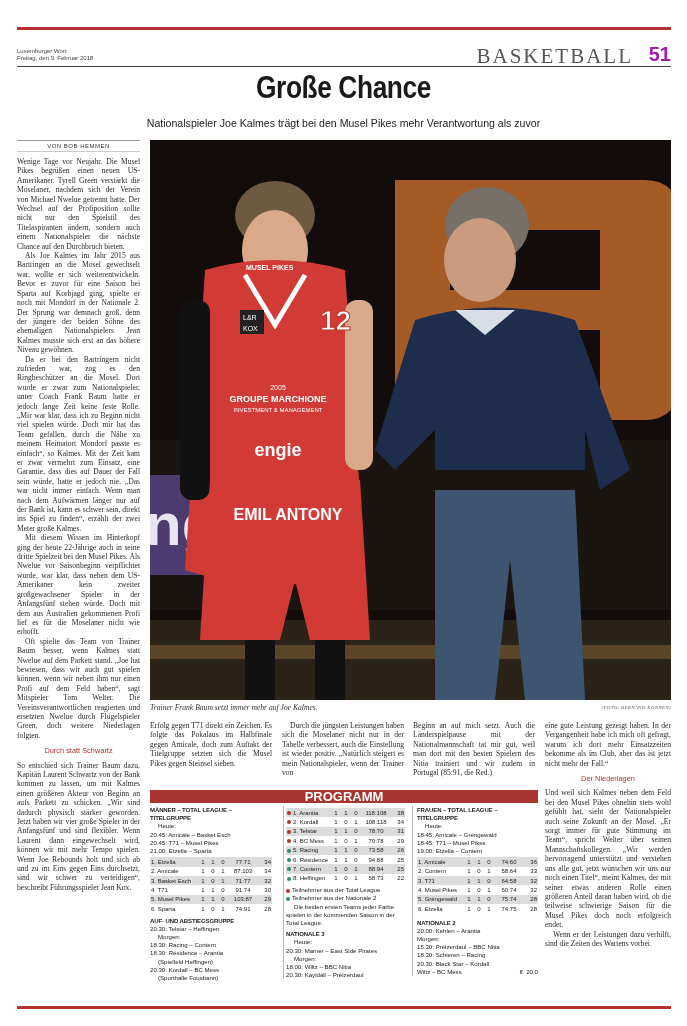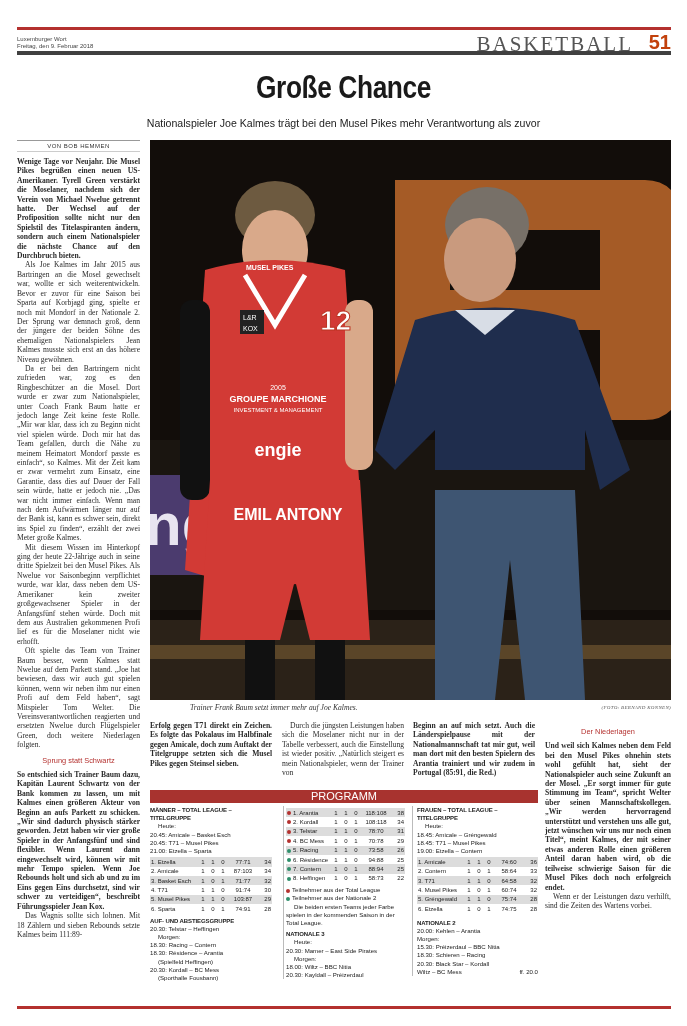--- a/index.html
+++ b/index.html
@@ -1,38 +1,38 @@
 <!DOCTYPE html>
 <html><head>
 <meta charset="utf-8">
 <style>
   * { margin: 0; padding: 0; box-sizing: border-box; }
   body { width: 687px; height: 1026px; background: #ffffff; position: relative; overflow: hidden; font-family: "Liberation Serif", serif; color: #2a2a2a; }
   .top-rule { position: absolute; left: 17px; top: 27px; width: 654px; height: 3px; background: #b4312f; }
-  .masthead { position: absolute; left: 17px; top: 31px; width: 654px; height: 24px; border-bottom: 4px solid #404040; }
+  .masthead { position: absolute; left: 17px; top: 43px; width: 654px; height: 24px; border-bottom: 1px solid #404040; }
   .pub { position: absolute; left: 0; top: 5px; font-family: "Liberation Sans", sans-serif; font-size: 6px; line-height: 7px; color: #444; }
   .section { position: absolute; right: 38px; top: 1px; font-family: "Liberation Serif", serif; font-size: 21px; letter-spacing: 2px; color: #555; }
-  .pageno { position: absolute; right: 0; top: 0; font-family: "Liberation Sans", sans-serif; font-weight: bold; font-size: 20px; color: #c2410c; }
+  .pageno { position: absolute; right: 0; top: 0; font-family: "Liberation Sans", sans-serif; font-weight: bold; font-size: 20px; color: #a21caf; }
   .headline { position: absolute; left: 0; top: 70px; width: 687px; text-align: center; font-family: "Liberation Sans", sans-serif; font-weight: bold; font-size: 31px; letter-spacing: -0.5px; color: #1a1a1a; transform: scaleX(0.85); }
   .subhead { position: absolute; left: 0; top: 117px; width: 687px; text-align: center; font-family: "Liberation Sans", sans-serif; font-size: 11.5px; color: #222; transform: scaleX(0.92); }
   .byline { position: absolute; left: 17px; top: 140px; width: 123px; border-top: 1px solid #999; border-bottom: 1px solid #ccc; padding: 2px 0; text-align: center; font-family: "Liberation Sans", sans-serif; font-size: 6px; letter-spacing: 0.5px; color: #333; }
   .col-text { font-family: "Liberation Serif", serif; font-size: 7.6px; line-height: 9.4px; text-align: justify; color: #2a2a2a; }
   .col-text p { text-indent: 8px; }
-  .col-text p.first { text-indent: 0; font-weight: bold; }
+  .col-text p.first { text-indent: 0; }
   .subhd { font-family: "Liberation Sans", sans-serif; font-size: 7.4px; color: #b4312f; text-align: center; margin: 6px 0 5px 0; }
   #col1 { position: absolute; left: 17px; top: 157px; width: 123px; }
   .photo { position: absolute; left: 150px; top: 140px; width: 521px; height: 560px; overflow: hidden; background: #120d0a; }
-  .caption { position: absolute; left: 150px; top: 703px; width: 380px; font-style: italic; font-size: 7.6px; color: #333; margin-left: 40px; }
+  .caption { position: absolute; left: 150px; top: 703px; width: 380px; font-style: italic; font-size: 7.6px; color: #333; }
   .credit { position: absolute; left: 560px; top: 705px; width: 111px; text-align: right; font-size: 5px; font-style: italic; letter-spacing: 0.3px; color: #555; }
   .lowcol { position: absolute; top: 721px; width: 122px; }
   #col2 { left: 150px; }
   #col3 { left: 282px; }
   #col4 { left: 413px; }
   #col5 { left: 545px; width: 126px; }
-  .prog-bar { position: absolute; left: 150px; top: 790px; width: 388px; height: 13px; background: #a8332f; color: #fff; text-align: center; font-family: "Liberation Sans", sans-serif; font-weight: normal; font-size: 11px; line-height: 13px; }
+  .prog-bar { position: absolute; left: 150px; top: 790px; width: 388px; height: 13px; background: #a8332f; color: #fff; text-align: center; font-family: "Liberation Sans", sans-serif; font-weight: bold; font-size: 13px; line-height: 13px; }
   .box { position: absolute; top: 806px; font-family: "Liberation Sans", sans-serif; font-size: 6.1px; line-height: 8.2px; color: #222; }
   #box1 { left: 150px; width: 122px; }
   #box2 { left: 283px; width: 122px; border-left: 1px solid #bbb; padding-left: 2px; }
   #box3 { left: 412px; width: 126px; border-left: 1px solid #bbb; padding-left: 4px; }
   .bh { font-weight: bold; font-size: 6px; letter-spacing: -0.1px; }
   .ind { padding-left: 8px; }
   table.st { width: 100%; border-collapse: collapse; margin: 2px 0 3px 0; }
   table.st td { font-size: 6px; height: 9.4px; padding: 0 1px; white-space: nowrap; }
   table.st tr.sh td { background: #dcdcdc; }
   td.n { text-align: center; width: 10px; }
@@ -59,23 +59,22 @@
 <h1 class="headline">Große Chance</h1>
 <div class="subhead">Nationalspieler Joe Kalmes trägt bei den Musel Pikes mehr Verantwortung als zuvor</div>
 <div class="byline">VON BOB HEMMEN</div>
 
 <div id="col1" class="col-text">
   <p class="first">Wenige Tage vor Neujahr. Die Musel Pikes begrüßen einen neuen US-Amerikaner. Tyrell Green verstärkt die Moselaner, nachdem sich der Verein von Michael Nwelue getrennt hatte. Der Wechsel auf der Profiposition sollte nicht nur den Spielstil des Titelaspiranten ändern, sondern auch einem Nationalspieler die nächste Chance auf den Durchbruch bieten.</p>
   <p>Als Joe Kalmes im Jahr 2015 aus Bartringen an die Mosel gewechselt war, wollte er sich weiterentwickeln. Bevor er zuvor für eine Saison bei Sparta auf Korbjagd ging, spielte er noch mit Mondorf in der Nationale 2. Der Sprung war demnach groß, denn der jüngere der beiden Söhne des ehemaligen Nationalspielers Jean Kalmes musste sich erst an das höhere Niveau gewöhnen.</p>
   <p>Da er bei den Bartringern nicht zufrieden war, zog es den Ringbeschützer an die Mosel. Dort wurde er zwar zum Nationalspieler, unter Coach Frank Baum hatte er jedoch lange Zeit keine feste Rolle. „Mir war klar, dass ich zu Beginn nicht viel spielen würde. Doch mir hat das Team gefallen, durch die Nähe zu meinem Heimatort Mondorf passte es einfach“, so Kalmes. Mit der Zeit kam er zwar vermehrt zum Einsatz, eine Garantie, dass dies auf Dauer der Fall sein würde, hatte er jedoch nie. „Das war nicht immer einfach. Wenn man nach dem Aufwärmen länger nur auf der Bank ist, kann es schwer sein, direkt ins Spiel zu finden“, erzählt der zwei Meter große Kalmes.</p>
   <p>Mit diesem Wissen im Hinterkopf ging der heute 22-Jährige auch in seine dritte Spielzeit bei den Musel Pikes. Als Nwelue vor Saisonbeginn verpflichtet wurde, war klar, dass neben dem US-Amerikaner kein zweiter großgewachsener Spieler in der Anfangsfünf stehen würde. Doch mit dem aus Australien gekommenen Profi lief es für die Moselaner nicht wie erhofft.</p>
   <p>Oft spielte das Team von Trainer Baum besser, wenn Kalmes statt Nwelue auf dem Parkett stand. „Joe hat bewiesen, dass wir auch gut spielen können, wenn wir neben ihm nur einen Profi auf dem Feld haben“, sagt Mitspieler Tom Welter. Die Vereinsverantwortlichen reagierten und ersetzten Nwelue durch Flügelspieler Green, doch weitere Niederlagen folgten.</p>
-  <div class="subhd">Sprung statt Schwartz</div>
+  <div class="subhd">Durch statt Schwartz</div>
   <p class="first">So entschied sich Trainer Baum dazu, Kapitän Laurent Schwartz von der Bank kommen zu lassen, um mit Kalmes einen größeren Akteur von Beginn an aufs Parkett zu schicken. „Wir sind dadurch physisch stärker geworden. Jetzt haben wir vier große Spieler in der Anfangsfünf und sind flexibler. Wenn Laurent dann eingewechselt wird, können wir mit mehr Tempo spielen. Wenn Joe Rebounds holt und sich ab und zu im Eins gegen Eins durchsetzt, sind wir schwer zu verteidigen“, beschreibt Führungsspieler Jean Kox.</p>
-  <p>Das Wagnis sollte sich lohnen. Mit 18 Zählern und sieben Rebounds setzte Kalmes beim 111:89-</p>
 </div>
 
 <div class="photo">
   <svg width="521" height="560" viewBox="0 0 521 560" xmlns="http://www.w3.org/2000/svg">
     <rect x="0" y="0" width="521" height="560" fill="#120d0a"></rect>
     <rect x="0" y="300" width="521" height="170" fill="#1a1510"></rect>
     <rect x="0" y="335" width="80" height="100" fill="#4b3b6e"></rect>
     <text x="-5" y="405" font-family="Liberation Sans, sans-serif" font-weight="bold" font-size="60" fill="#e8e4f0">ng</text>
     <path d="M245 40 h250 q40 0 40 60 v120 q0 60 -40 60 h-250 z M300 90 v60 h150 v-60 z M300 190 v60 h150 v-60 z" fill="#c06a2c" fill-rule="evenodd" opacity="0.85"></path>
     <rect x="0" y="480" width="521" height="80" fill="#2b2218"></rect>
@@ -109,23 +108,24 @@
 <div class="caption">Trainer Frank Baum setzt immer mehr auf Joe Kalmes.</div>
 <div class="credit">(FOTO: BERNAND KONNEN)</div>
 
 <div id="col2" class="lowcol col-text">
   <p class="first">Erfolg gegen T71 direkt ein Zeichen. Es folgte das Pokalaus im Halbfinale gegen Amicale, doch zum Auftakt der Titelgruppe setzten sich die Musel Pikes gegen Steinsel sieben.</p>
 </div>
 <div id="col3" class="lowcol col-text">
   <p>Durch die jüngsten Leistungen haben sich die Moselaner nicht nur in der Tabelle verbessert, auch die Einstellung ist wieder positiv. „Natürlich steigert es mein Nationalspieler, wenn der Trainer von</p>
 </div>
 <div id="col4" class="lowcol col-text">
-  <p class="first">Beginn an auf mich setzt. Auch die Länderspielpause mit der Nationalmannschaft tat mir gut, weil man dort mit den besten Spielern des Arantia trainiert und wir zudem in Portugal (85:91, die Red.)</p>
+  <p class="first">Beginn an auf mich setzt. Auch die Länderspielpause mit der Nationalmannschaft tat mir gut, weil man dort mit den besten Spielern des Nitia trainiert und wir zudem in Portugal (85:91, die Red.)</p>
 </div>
 <div id="col5" class="lowcol col-text">
+  <p class="first">eine gute Leistung gezeigt haben. In der Vergangenheit habe ich mich oft gefragt, warum ich dort mehr Einsatzzeiten bekomme als im Club, aber das ist jetzt nicht mehr der Fall.“</p>
   <div class="subhd">Der Niederlagen</div>
   <p class="first">Und weil sich Kalmes neben dem Feld bei den Musel Pikes ohnehin stets wohl gefühlt hat, sieht der Nationalspieler auch seine Zukunft an der Mosel. „Er sorgt immer für gute Stimmung im Team“, spricht Welter über seinen Mannschaftskollegen. „Wir werden hervorragend unterstützt und verstehen uns alle gut, jetzt wünschen wir uns nur noch einen Titel“, meint Kalmes, der mit seiner etwas anderen Rolle einen größeren Anteil daran haben wird, ob die teilweise schwierige Saison für die Musel Pikes doch noch erfolgreich endet.</p>
   <p>Wenn er der Leistungen dazu verhilft, sind die Zeiten des Wartens vorbei.</p>
 </div>
 
 <div class="prog-bar">PROGRAMM</div>
 
 <div id="box1" class="box">
   <div class="bh">MÄNNER – TOTAL LEAGUE – TITELGRUPPE</div>
   <div class="ind">Heute:</div>

